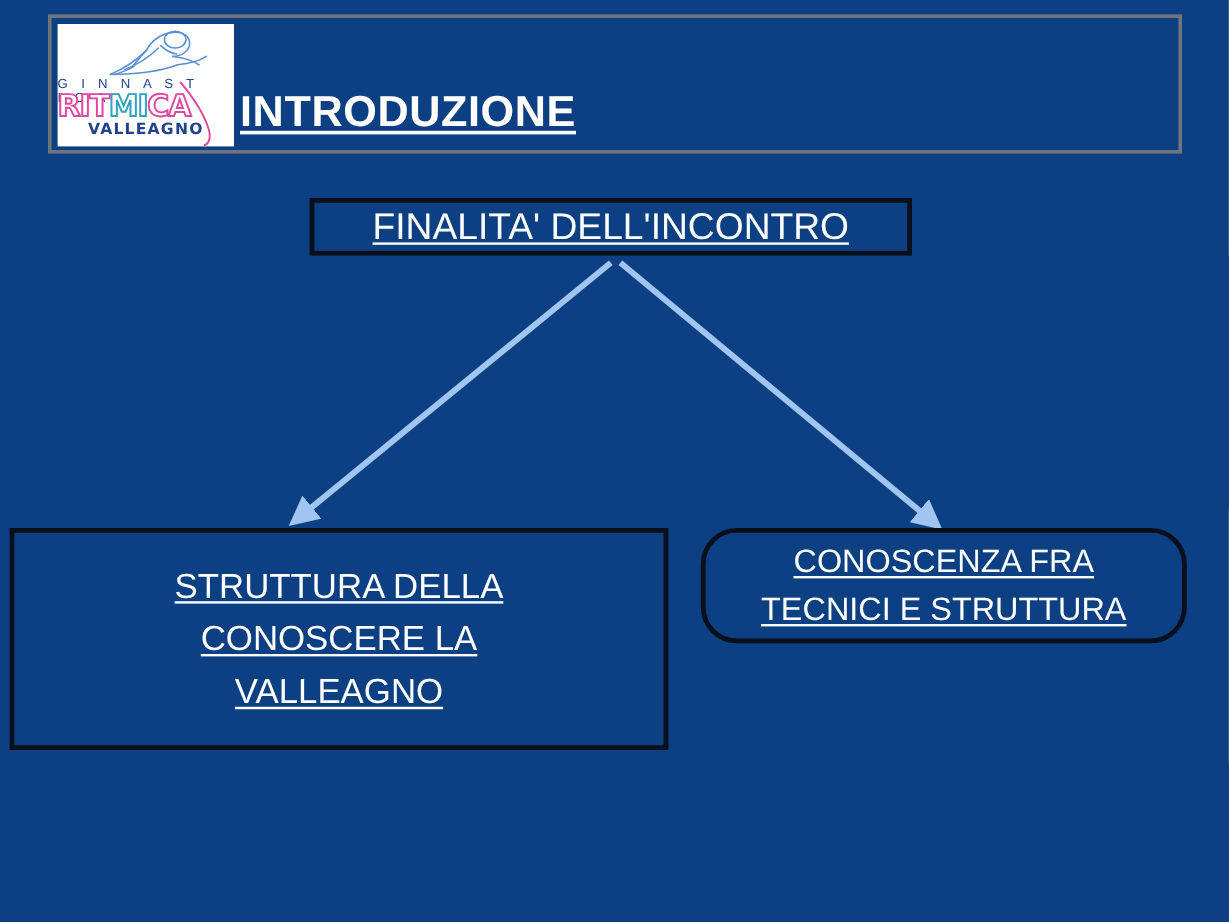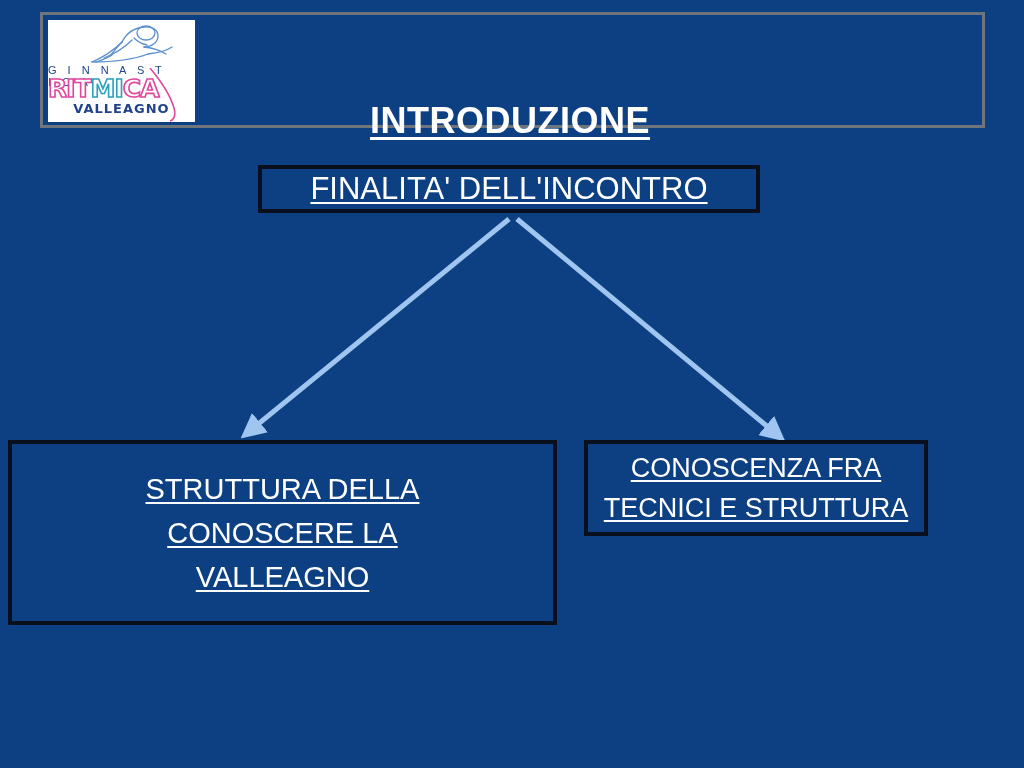--- a/index.html
+++ b/index.html
@@ -95,29 +95,28 @@
     top: 48px;
     width: 48px;
     height: 54px;
   }
 
   .slide-title {
     position: absolute;
     left: 200px;
     top: 72px;
     width: 620px;
-    text-align: center;
+    text-align: left;
     color: #ffffff;
     font-size: 36px;
     font-weight: bold;
     letter-spacing: 0.5px;
     text-decoration: underline;
     text-underline-offset: 4px;
     text-decoration-thickness: 3px;
-    margin-top: 28px;
   }
 
   
   .node-box {
     position: absolute;
     border: 4px solid #0a0f1e;
     background: #0d4083;
     box-sizing: border-box;
     display: flex;
     flex-direction: column;
@@ -151,22 +150,23 @@
     height: 185px;
   }
   #box-struttura .line {
     font-size: 29px;
     line-height: 44px;
   }
 
   #box-conoscenza {
     left: 584px;
     top: 440px;
-    width: 344px;
+    width: 405px;
     height: 96px;
+    border-radius: 30px;
   }
   #box-conoscenza .line {
     font-size: 27px;
     line-height: 40px;
   }
 
   
   #arrows {
     position: absolute;
     left: 0;

